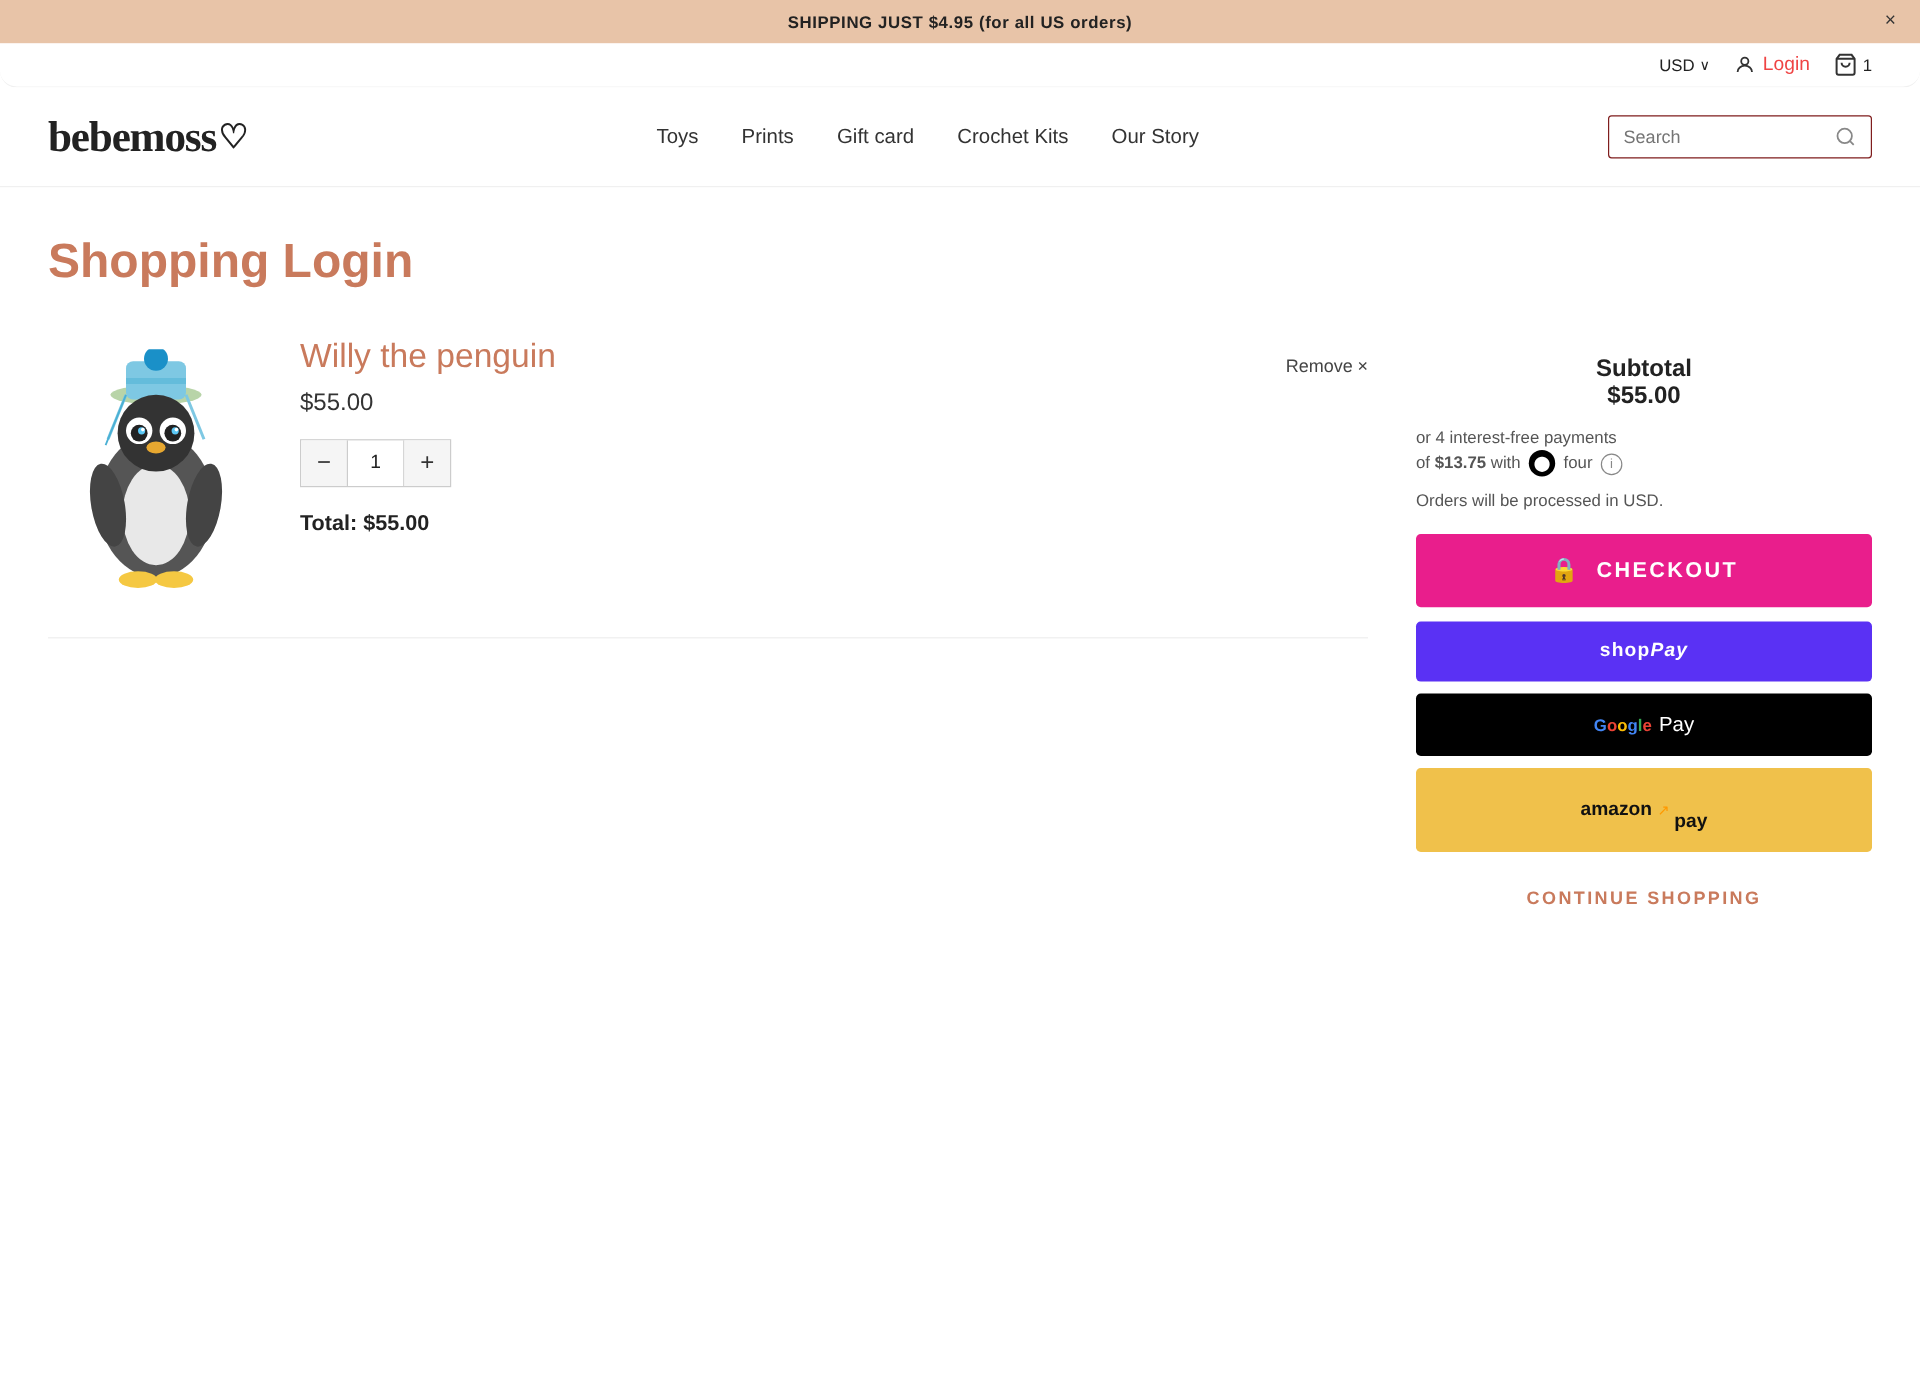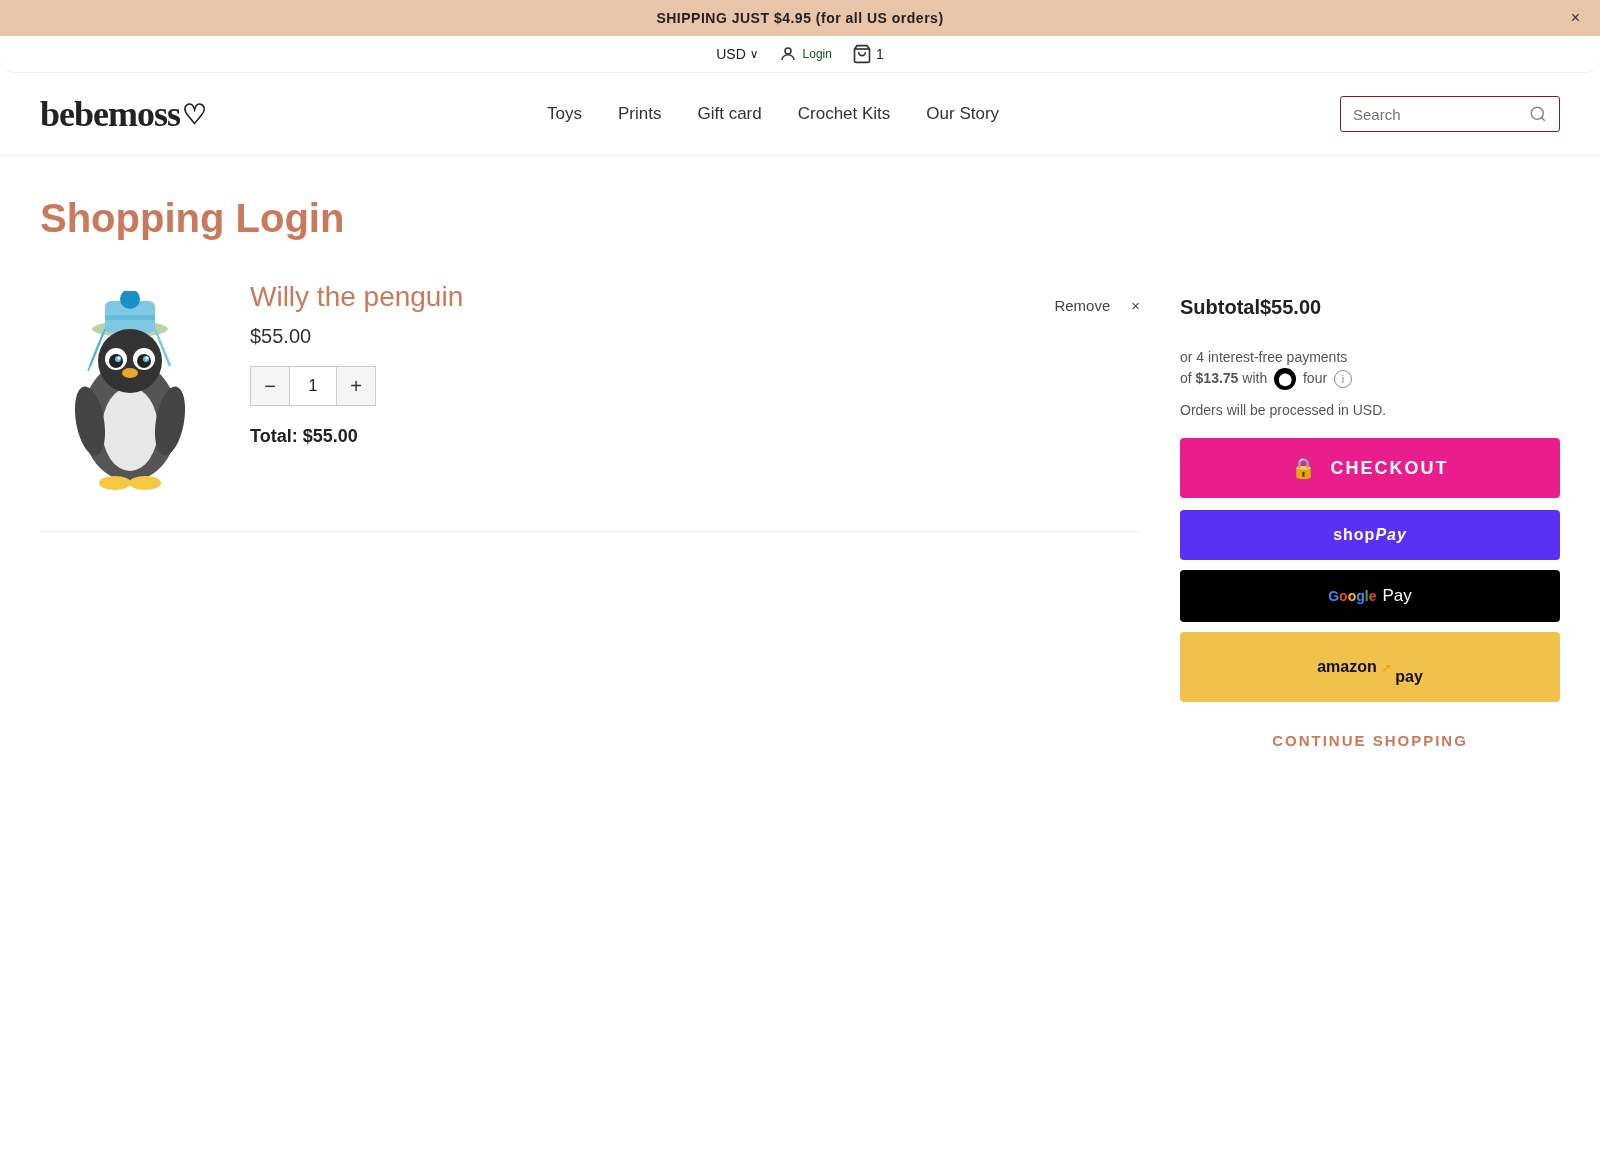--- a/index.html
+++ b/index.html
@@ -23,42 +23,42 @@
       cursor: pointer;
       font-size: 16px;
       color: #333;
       background: none;
       border: none;
     }
 
     
     .utility-bar {
       display: flex;
-      justify-content: center;
+      justify-content: flex-end;
       align-items: center;
       padding: 8px 40px;
       gap: 20px;
       border-bottom: 1px solid #f0f0f0;
       border-radius: 14px;
     }
     .utility-bar .currency-selector {
       display: flex;
       align-items: center;
       gap: 4px;
       cursor: pointer;
       font-size: 14px;
     }
     .utility-bar .login-link {
       display: flex;
       align-items: center;
       gap: 6px;
-      font-size: 12px;
+      font-size: 16px;
       cursor: pointer;
       text-decoration: none;
-      color: #14532d;
+      color: #ef4444;
     }
     .utility-bar .cart-link {
       display: flex;
       align-items: center;
       gap: 4px;
       font-size: 14px;
       cursor: pointer;
       color: #222;
     }
 
@@ -199,40 +199,42 @@
     .product-total {
       font-size: 18px;
       color: #222;
     }
     .product-total span {
       font-weight: 700;
     }
     .remove-btn {
       display: flex;
       align-items: center;
-      gap: 21px;
+      gap: 4px;
       font-size: 15px;
       color: #444;
       cursor: pointer;
       background: none;
       border: none;
       margin-left: auto;
       padding-top: 4px;
     }
 
     
     .order-summary {
       width: 380px;
       flex-shrink: 0;
       padding-top: 100px;
     }
     .subtotal-row {
       display: flex;
-      align-items: center;
-      margin-bottom: 28px;
+      justify-content: space-between;
+      align-items: center;
+      margin-bottom: 12px;
+      flex-direction: column;
     }
     .subtotal-label {
       font-size: 20px;
       font-weight: 700;
       color: #222;
     }
     .subtotal-value {
       font-size: 20px;
       font-weight: 700;
       color: #222;

